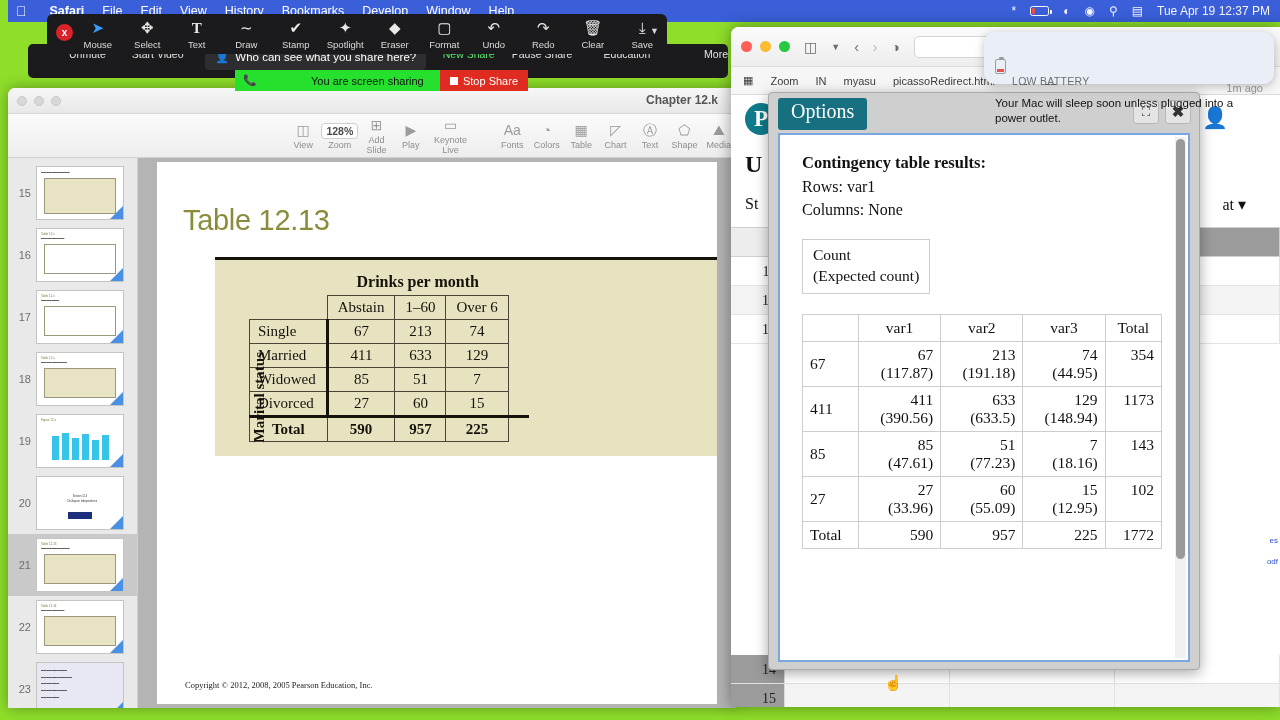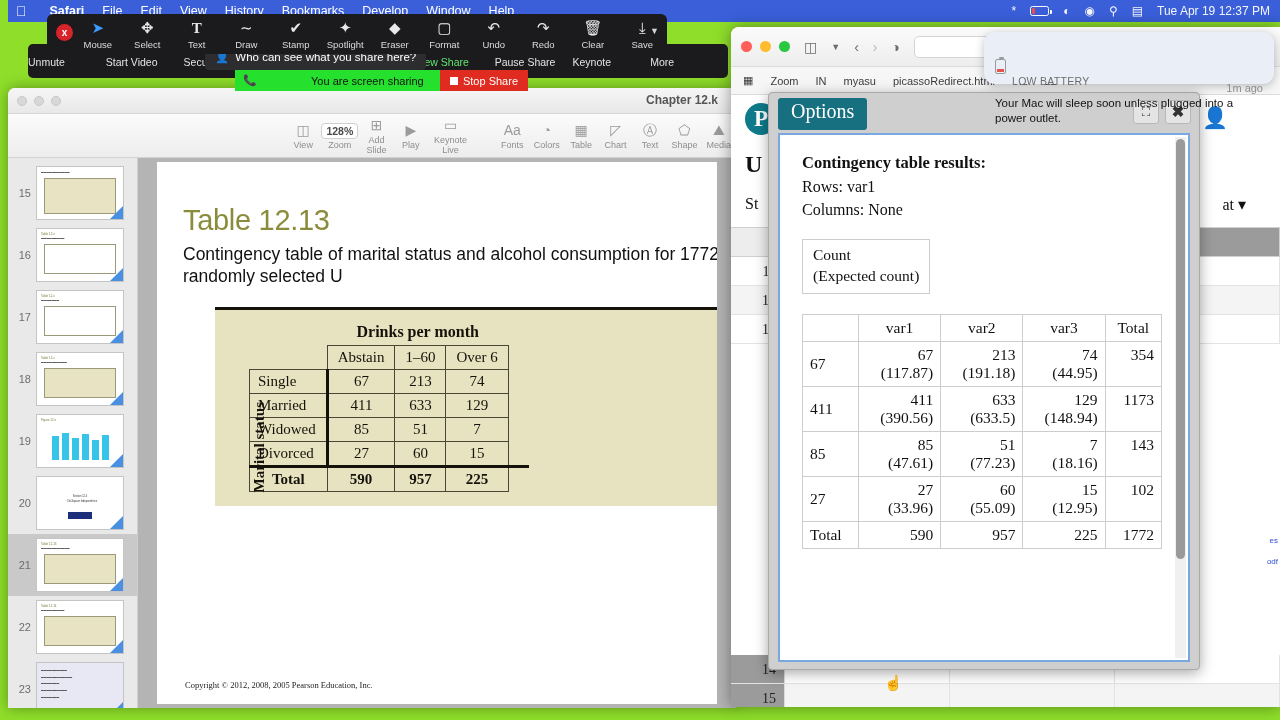--- a/index.html
+++ b/index.html
@@ -153,21 +153,21 @@
   #annobar .at { width: 62px; text-align: center; color: #e9e9e9; }
   #annobar .at .gl { display: block; height: 18px; line-height: 18px; font-size: 15px; }
   #annobar .at .lb { display: block; font-size: 9.5px; margin-top: 2px; color: #dcdcdc;}
   #anno-close { position: absolute; left: 9px; top: 10px; width: 17px; height: 17px; border-radius: 50%;
       background: #d8232a; color: #fff; font-size: 10px; text-align: center; line-height: 17px; font-weight: bold;}
   #anno-caret { position: absolute; right: 8px; top: 12px; color: #d5d5d5; font-size: 9px;}
 
   
   #zoombar { position: absolute; left: 28px; top: 44px; width: 700px; height: 34px; background: #1b1b1d;
       border-radius: 5px; z-index: 55; display: flex; align-items: flex-end; }
-  #zoombar .zt { width: 78px; text-align: left; color: #e3e3e3; font-size: 10.5px; padding-bottom: 10px;}
+  #zoombar .zt { width: 78px; text-align: right; color: #e3e3e3; font-size: 10.5px; padding-bottom: 18px;}
   #zoombar .zt.green { color: #5fe870; }
   #tooltip { position: absolute; left: 205px; top: 44px; height: 26px; background: #2d2d2f; border-radius: 4px;
       color: #fff; font-size: 11.5px; display: flex; align-items: center; gap: 6px; padding: 0 10px; z-index: 58;}
   #sharebar { position: absolute; left: 235px; top: 70px; width: 285px; height: 21px; background: #26e02e;
       display: flex; align-items: center; z-index: 57; font-size: 11px; color: #111; }
   #sharebar .lbl { flex: 1; text-align: center; }
   #stopshare { position: absolute; left: 440px; top: 70px; width: 88px; height: 21px; background: #e02b20;
       color: #fff; font-size: 11px; display: flex; align-items: center; justify-content: center; gap: 5px; z-index: 58;}
   #stopshare .sq { width: 8px; height: 8px; background: #fff; display: block;}
 
@@ -342,21 +342,20 @@
         <div class="thumb" style="background:#e8e8f4">
           <div class="sub" style="margin-top:5px;line-height:2.6">▬▬▬▬▬▬▬▬▬▬<br>▬▬▬▬▬▬▬▬▬▬▬▬<br>▬▬▬▬▬▬▬<br>▬▬▬▬▬▬▬▬▬▬<br>▬▬▬▬▬▬▬</div>
           <div class="corner"></div>
         </div>
       </div>
     </div>
 
     <div id="kn-canvas">
       <div id="slide">
         <div id="slide-title">Table 12.13</div>
-        <div id="slide-sub">Contingency table of marital status and alcohol consumption for 1772 randomly selected U</div>
         <div id="slide-table-wrap">
           <div id="vaxis">Marital status</div>
           <table class="ktab">
             <tbody>
                 <tr>
               <td class="blank"></td>
               <th class="grp" colspan="3">Drinks per month</th>
               <td class="blank"></td>
             </tr>
             <tr>
@@ -591,21 +590,21 @@
 </div>
 
 <div id="zoombar">
   <span class="zt">Unmute</span>
   <span class="zt">Start Video</span>
   <span class="zt">Security</span>
   <span class="zt">Participants</span>
   <span class="zt">Chat</span>
   <span class="zt green">New Share</span>
   <span class="zt">Pause Share</span>
-  <span class="zt">Keynote</span>
+  <span class="zt">Education</span>
   <span class="zt">More</span>
 </div>
 
 <div id="tooltip">
   <span>👤</span>
   <span>Who can see what you share here?</span>
 </div>
 
 <div id="sharebar">
   <span style="padding-left:8px">📞</span>

